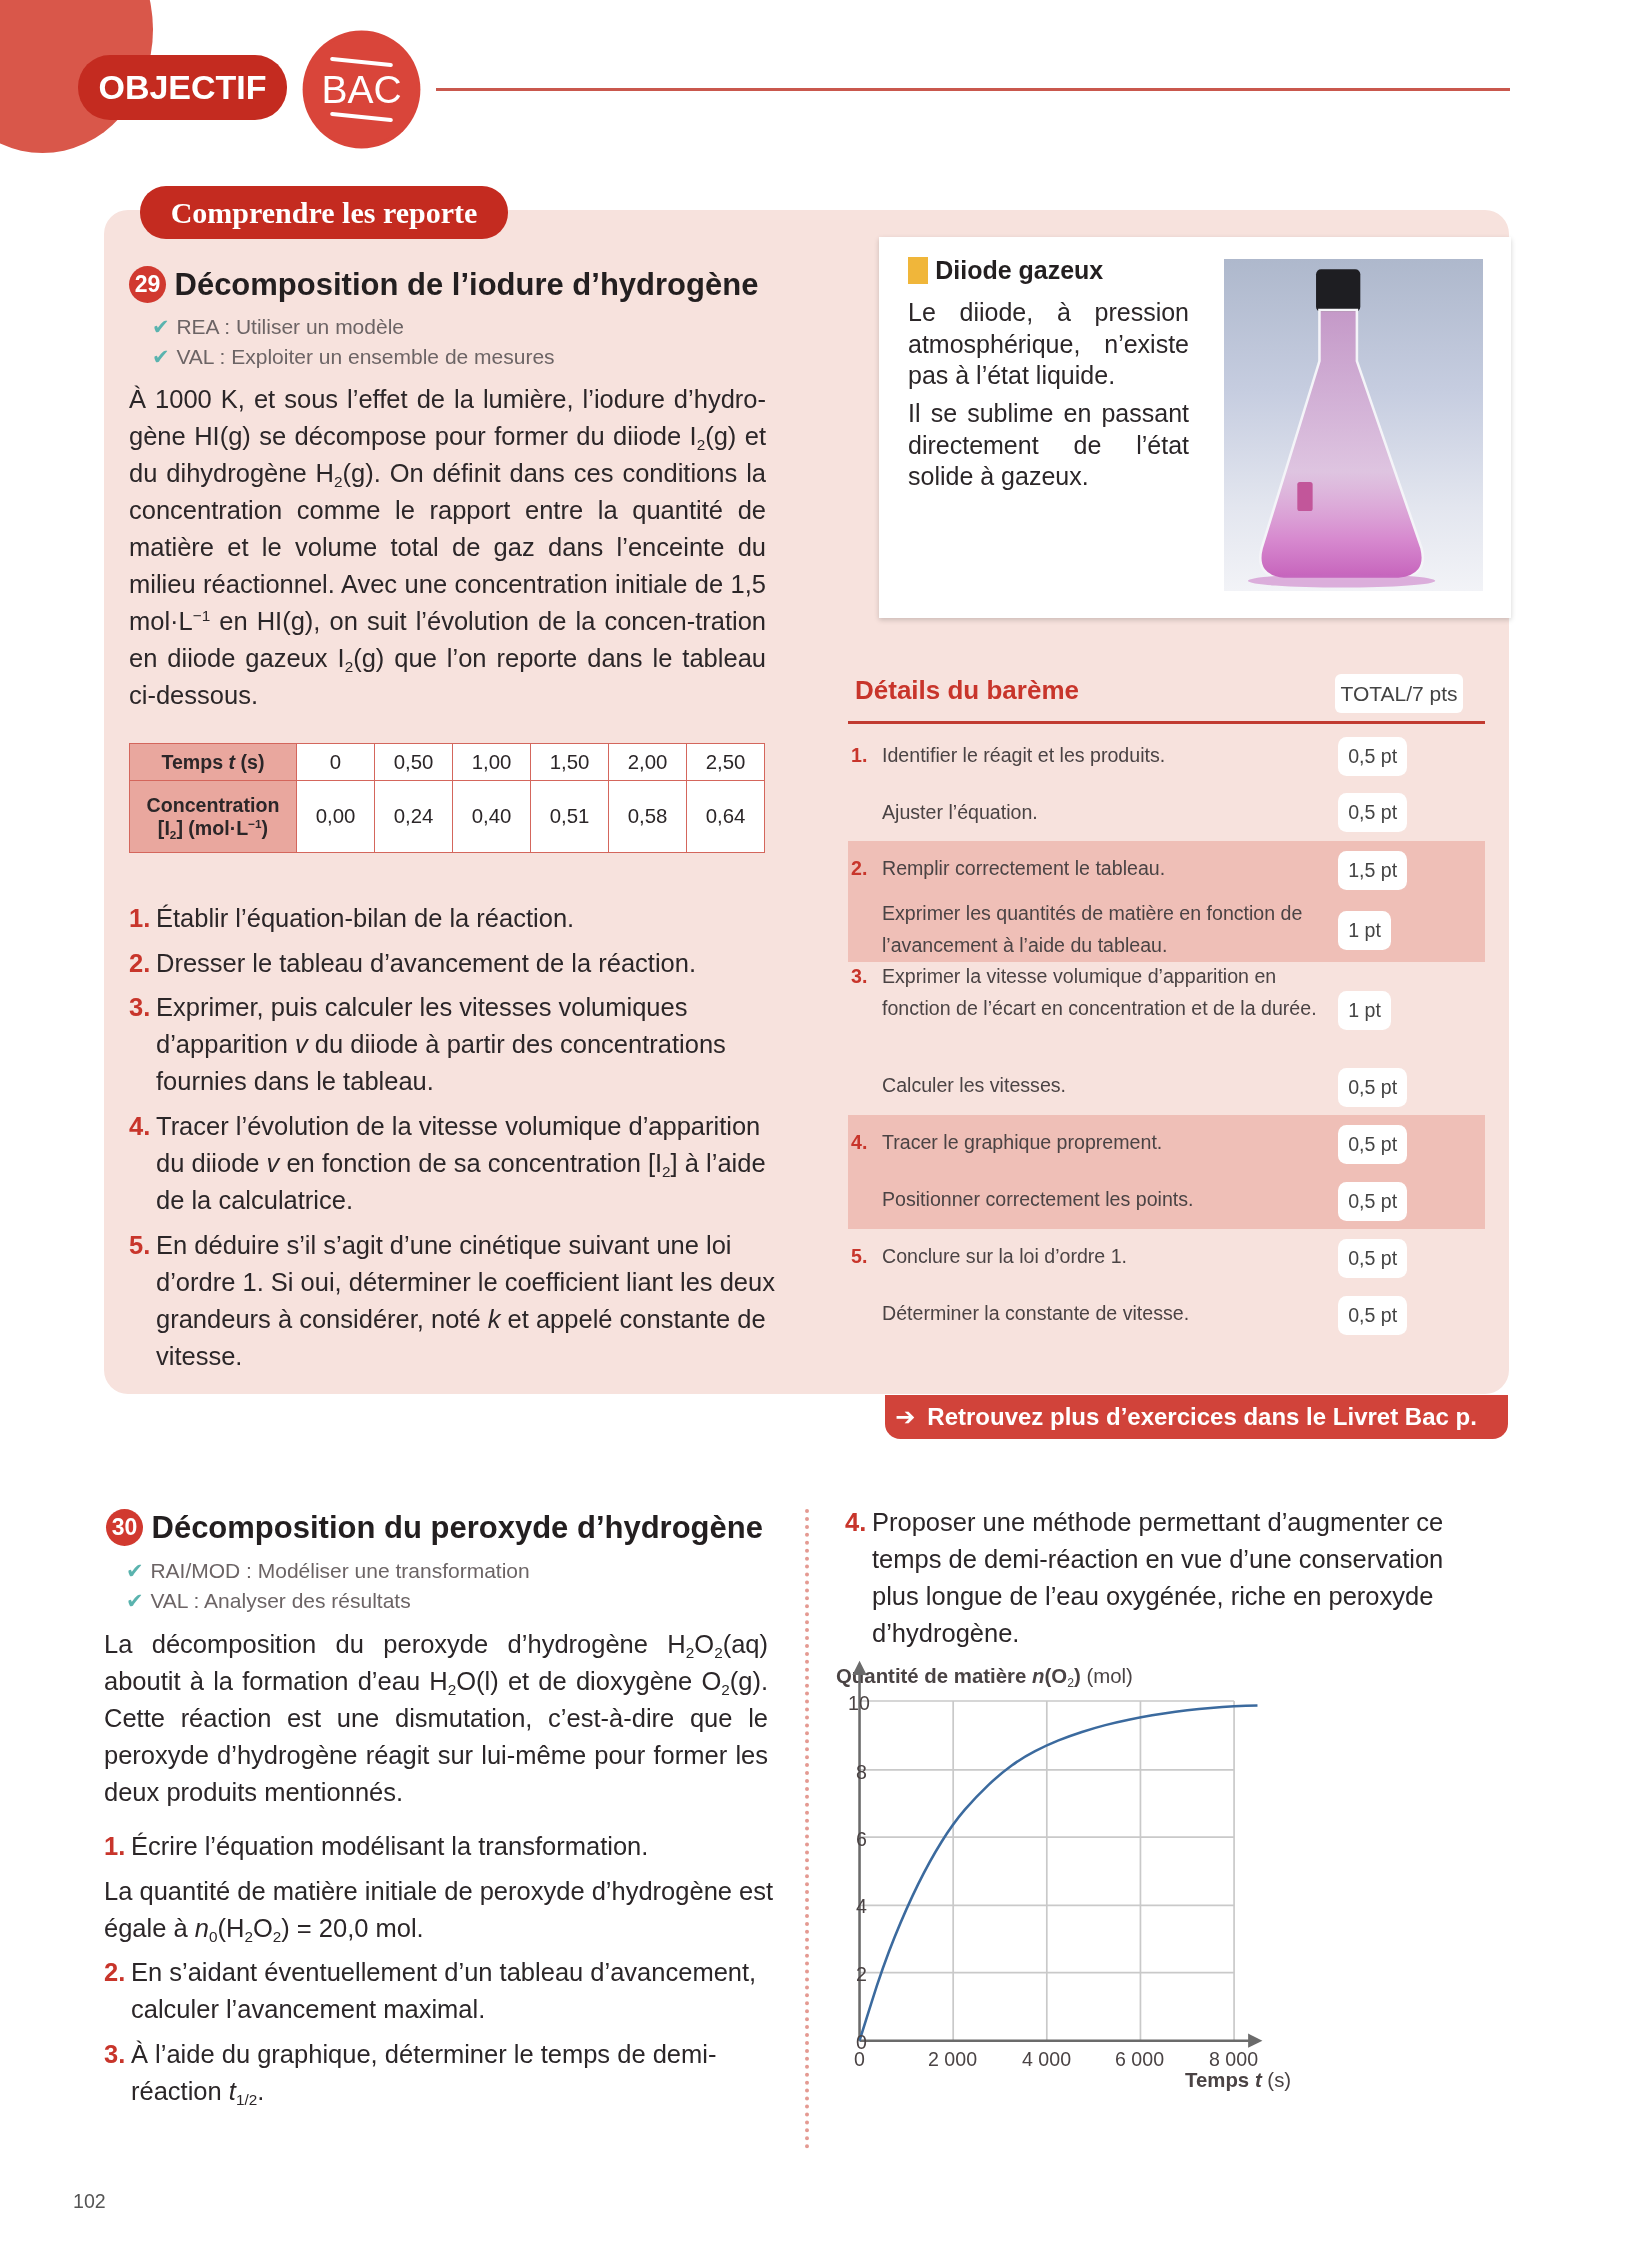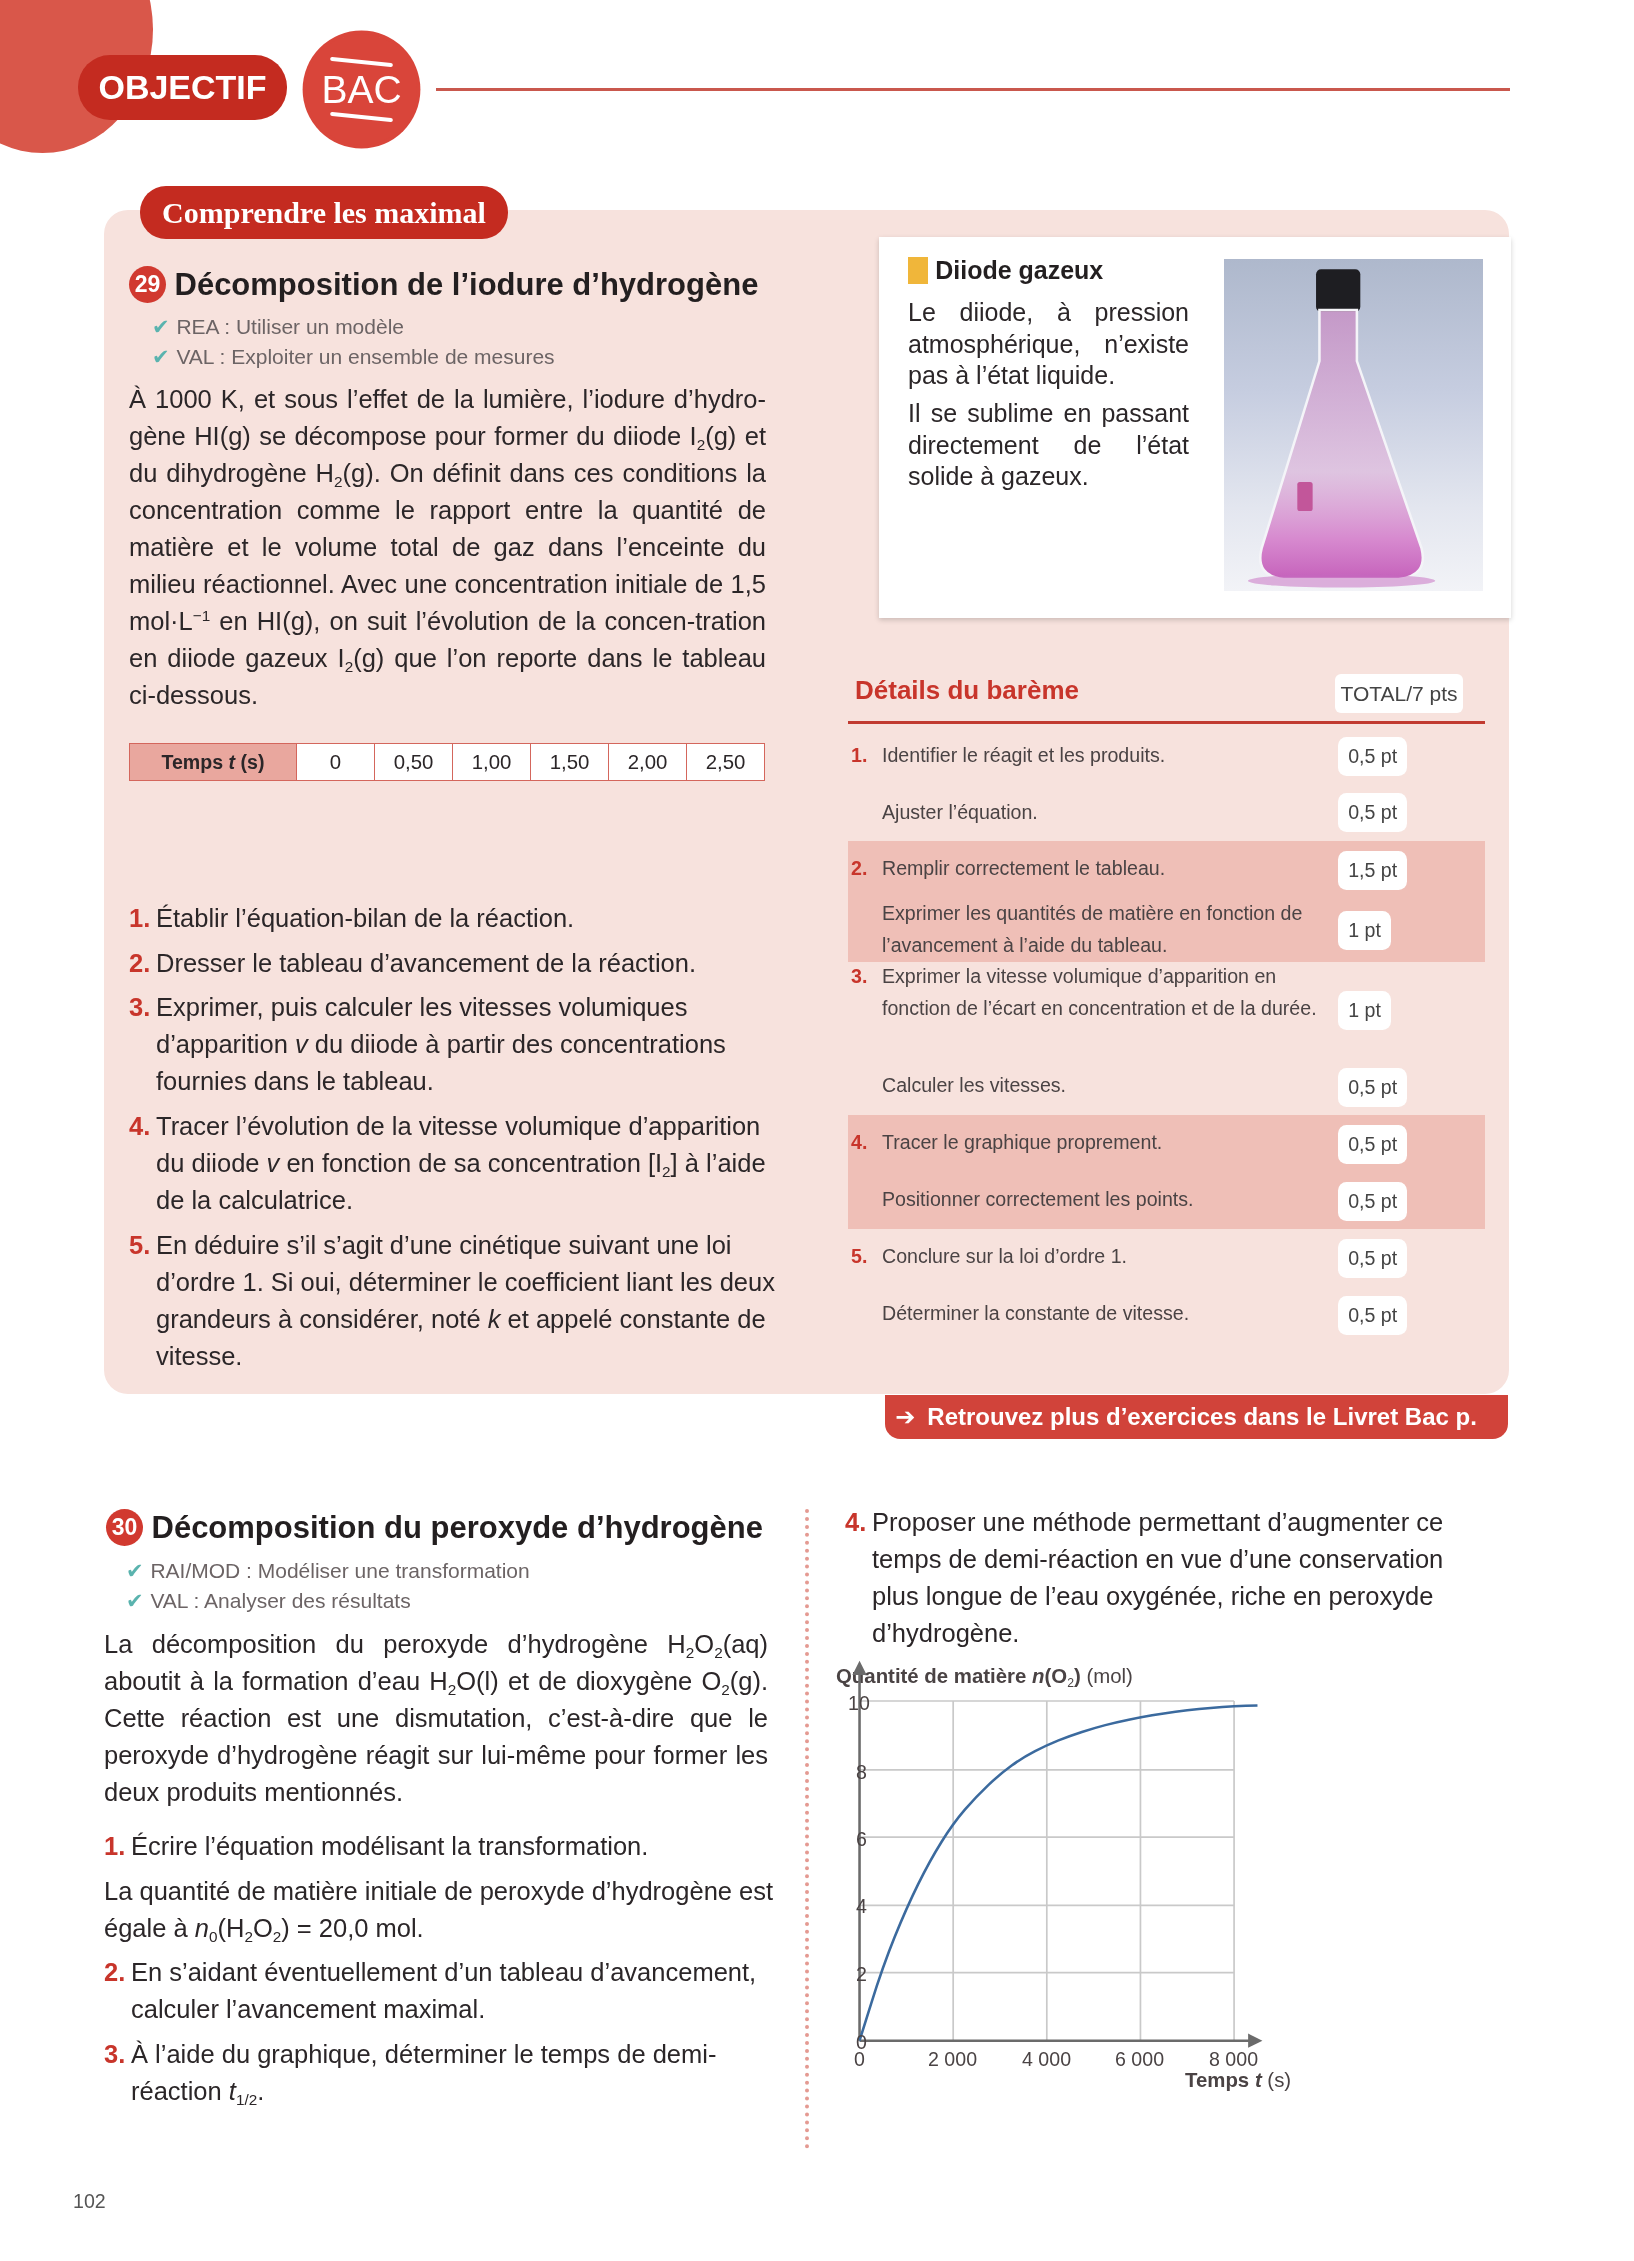--- a/index.html
+++ b/index.html
@@ -69,21 +69,21 @@
 </style>
 </head>
 <body>
 
 <div class="corner-circle"></div>
 <div class="objectif-pill">OBJECTIF</div>
 <div class="bac-badge">BAC</div>
 <div class="header-rule"></div>
 
 <div class="pink-box"></div>
-<div class="comprendre-pill">Comprendre les maximal</div>
+<div class="comprendre-pill">Comprendre les reporte</div>
 
 <div class="ex-title" style="left:129px; top:266px;">
   <span class="ex-num">29</span>
   <span>Décomposition de l’iodure d’hydrogène</span>
 </div>
 <div class="skills" style="left:152px; top:312px;">
   <div><span class="check">✔</span><span>REA : Utiliser un modèle</span></div>
   <div><span class="check">✔</span><span>VAL : Exploiter un ensemble de mesures</span></div>
 </div>
 
@@ -94,20 +94,32 @@
 <table class="data-table">
   <tbody>
       <tr class="r1">
     <td class="head" style="width:167px;"><span>Temps </span><i>t</i><span> (s)</span></td>
     <td style="width:78px;">0</td>
     <td style="width:78px;">0,50</td>
     <td style="width:78px;">1,00</td>
     <td style="width:78px;">1,50</td>
     <td style="width:78px;">2,00</td>
     <td style="width:78px;">2,50</td>
+  </tr>
+  <tr class="r2">
+    <td class="head">
+      <div>Concentration</div>
+      <div><span>[I</span><sub>2</sub><span>] (mol·L</span><sup>−1</sup><span>)</span></div>
+    </td>
+    <td>0,00</td>
+    <td>0,24</td>
+    <td>0,40</td>
+    <td>0,51</td>
+    <td>0,58</td>
+    <td>0,64</td>
   </tr>
 </tbody>
   </table>
 
 <div class="questions" style="left:129px; top:900px; width:647px;">
   <div class="q">
       <span class="qn">1.</span>
       <span class="qt">Établir l’équation-bilan de la réaction.</span>
     </div>
   <div class="q">

